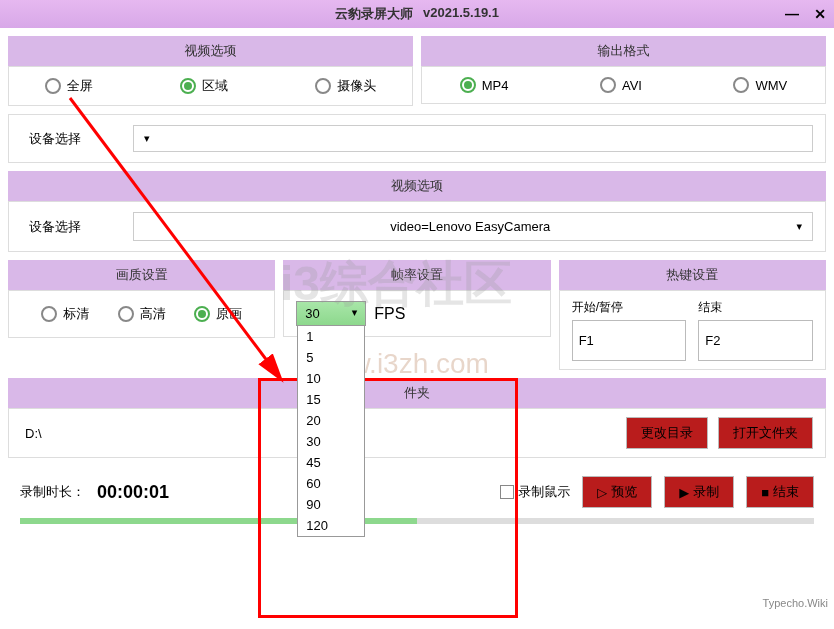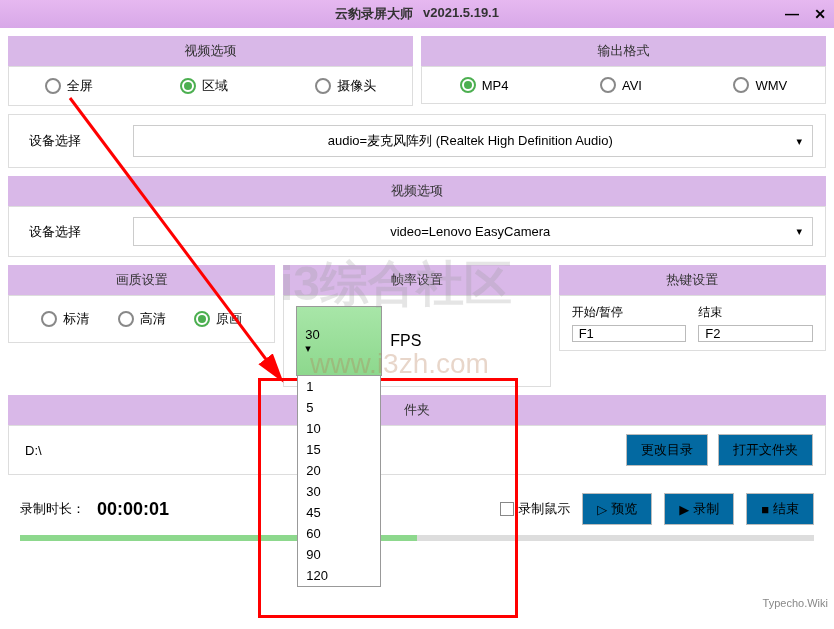--- a/index.html
+++ b/index.html
@@ -22,30 +22,30 @@
 .radio.checked .radio-circle { border-color: #4CAF50; }
 .radio.checked .radio-circle::after { content: ''; position: absolute; width: 8px; height: 8px; background: #4CAF50; border-radius: 50%; top: 2px; left: 2px; }
 .dev-row { display: flex; align-items: center; gap: 12px; }
 .dev-label { width: 100px; font-size: 13px; padding-left: 8px; }
 .dropdown { flex: 1; background: #fff; border: 1px solid #ccc; padding: 6px 10px; font-size: 13px; display: flex; justify-content: space-between; align-items: center; cursor: pointer; }
 .chev { font-size: 11px; }
 .triple { display: flex; gap: 8px; }
 .triple .panel { flex: 1; }
 .quality-body { display: flex; gap: 16px; padding: 14px 26px; justify-content: space-around; }
 .fps-body { display: flex; align-items: center; gap: 8px; padding: 10px 12px; }
-.fps-select { width: 86px; background: linear-gradient(#a8e6a8, #8dd88d); border: 1px solid #999; padding: 20px 8px; font-size: 13px; display: flex; justify-content: space-between; cursor: pointer; position: relative; flex-direction: column; }
+.fps-select { width: 70px; background: linear-gradient(#a8e6a8, #8dd88d); border: 1px solid #999; padding: 4px 8px; font-size: 13px; display: flex; justify-content: space-between; cursor: pointer; position: relative; }
 .fps-list { position: absolute; top: 100%; left: 0; width: 100%; background: #fff; border: 1px solid #999; z-index: 100; }
 .fps-item { padding: 3px 8px; font-size: 13px; cursor: pointer; }
 .hotkey-body { padding: 8px 12px; display: flex; gap: 12px; }
 .hk-col { flex: 1; }
 .hk-lbl { font-size: 12px; margin-bottom: 4px; }
-.hk-val { border: 1px solid #bbb; padding: 0 6px; font-size: 13px; }
+.hk-val { border: 1px solid #bbb; padding: 12px 6px; font-size: 13px; }
 .folder-body { display: flex; align-items: center; gap: 10px; padding: 8px 12px; }
 .path-box { flex: 1; font-size: 13px; padding: 4px; }
-.btn { padding: 6px 14px; border: 1px solid #bbb; background: #0369a1; font-size: 13px; cursor: pointer; display: flex; align-items: center; gap: 4px; }
+.btn { padding: 6px 14px; border: 1px solid #bbb; background: #b91c1c; font-size: 13px; cursor: pointer; display: flex; align-items: center; gap: 4px; }
 .bottom-bar { display: flex; align-items: center; gap: 12px; padding: 10px 12px; }
 .timer-lbl { font-size: 13px; }
 .timer-val { font-size: 18px; font-weight: bold; }
 .spacer { flex: 1; }
 .chk { display: flex; align-items: center; gap: 4px; font-size: 13px; }
 .chk-box { width: 14px; height: 14px; border: 1px solid #888; }
 .progress { height: 6px; background: linear-gradient(90deg, #8dd88d 50%, #ddd 50%); margin: 0 12px 6px; }
 .red-box { position: absolute; border: 3px solid red; pointer-events: none; z-index: 50; }
 .arrow-svg { position: absolute; pointer-events: none; z-index: 51; }
 .watermark { position: absolute; font-size: 48px; font-weight: bold; color: rgba(150,150,150,0.25); pointer-events: none; z-index: 5; white-space: nowrap; }
@@ -109,21 +109,20 @@
             </div>
         </div>
       </div>
     </div>
   </div>
 
   <div class="panel" style="margin-bottom:8px">
     <div class="section-body dev-row">
       <div class="dev-label">设备选择</div>
       <div class="dropdown">
-        <span style="margin:0 auto">audio=麦克风阵列 (Realtek High Definition Audio)</span>
         <span class="chev">▾</span>
       </div>
     </div>
   </div>
 
   <div class="panel" style="margin-bottom:8px">
     <div class="section-hdr">视频选项</div>
     <div class="section-body dev-row">
       <div class="dev-label">设备选择</div>
       <div class="dropdown">

